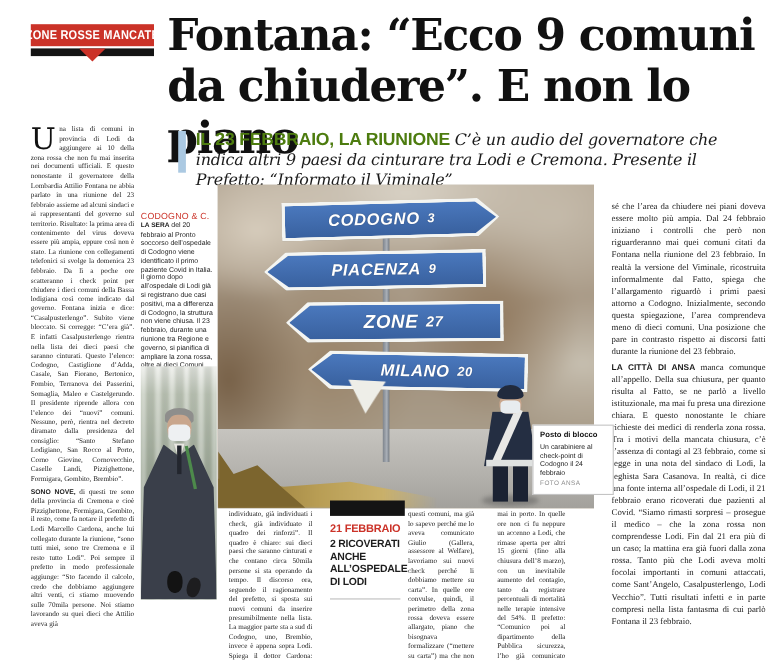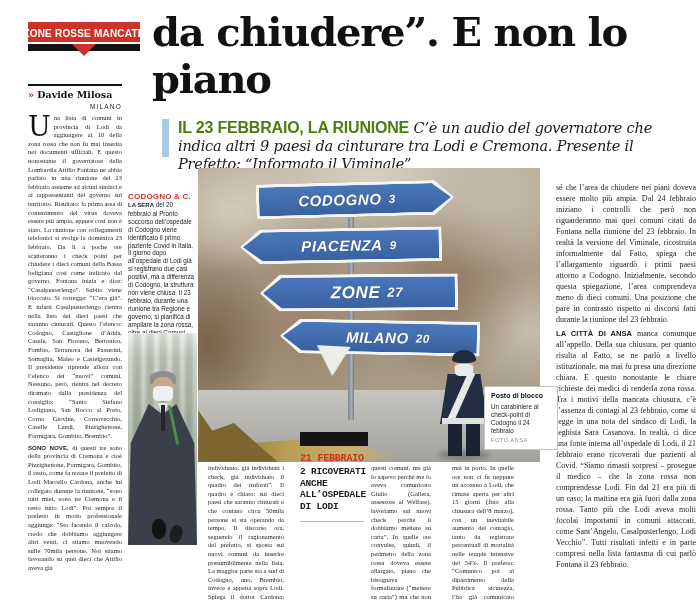--- a/index.html
+++ b/index.html
@@ -44,21 +44,21 @@
   .col4 { left:371px; top:464px; width:60px;  height:136px; }
   .col5 { left:452px; top:464px; width:62px;  height:136px; }
   .rightcol { left:556px; top:182px; width:140px; height:418px; font-size:8px; line-height:11px; }
   .bodycol p + p { margin-top:3px; }
   .dropcap { float:left; font-family:"DejaVu Serif", serif; font-size:27px; line-height:23px;
              padding:1px 3px 0 0; color:#111; }
   .lead-in { font-family:"Liberation Sans", sans-serif; font-weight:bold; font-size:.95em; }
 
   
   .sidebar { left:128px; top:192px; width:69px; }
-  .sidebar .hdr { color:#cb3228; font-family:"Liberation Sans", sans-serif; font-weight:bold;
+  .sidebar .hdr { color:#cb3228; font-family:"Liberation Sans", sans-serif; font-weight:normal;
                   font-size:8px; letter-spacing:.2px; margin-bottom:0; }
   .sidebar .txt { font-family:"Liberation Sans", sans-serif; font-size:6.3px; line-height:7.9px;
                   color:#222; text-align:left; }
 
   
   .manphoto { left:128px; top:333px; width:69px; height:212px; overflow:hidden; background:
       linear-gradient(180deg,#edeeea 0%, #c3cabc 12%, #a3ad9d 45%, #8d978a 100%); }
   .manphoto .streaks { position:absolute; inset:0; opacity:.5; filter:blur(1.5px);
       background:repeating-linear-gradient(90deg, rgba(255,255,255,.55) 0 5px, rgba(98,108,96,.35) 5px 13px); }
   .man-hair { position:absolute; left:22px; top:38px; width:26px; height:14px; background:#8e8e8c;
@@ -133,49 +133,43 @@
               background:linear-gradient(90deg,#1b2232 0 44%, rgba(0,0,0,0) 44% 56%, #1b2232 56%); }
 
   
   .caption { left:484px; top:386px; width:74px; background:#fff; border:1px solid #c4c4c4;
              padding:5px 5px 6px 6px; font-family:"Liberation Sans", sans-serif; z-index:4; }
   .caption .cap-title { font-weight:bold; font-size:7px; line-height:8.5px; color:#111; margin-bottom:2px; }
   .caption .cap-text { font-size:6.3px; line-height:8px; color:#222; }
   .caption .cap-credit { font-size:5.8px; letter-spacing:.4px; color:#8f8f8f; margin-top:2px; }
 
   
-  .factbox { left:300px; top:432px; width:68px; font-family:Liberation Mono, monospace; }
+  .factbox { left:300px; top:455px; width:68px; font-family:Liberation Sans, sans-serif; }
   .fact-bar { width:68px; height:14px; background:#141414; margin-bottom:7px; }
   .fact-date { color:#cb3228; font-weight:bold; font-size:10px; letter-spacing:-0.2px; margin-bottom:2px; }
   .fact-text { color:#1d1d1d; font-weight:bold; font-size:9.5px; line-height:11.5px;
                text-transform:uppercase; letter-spacing:-0.2px; }
   .fact-rule { margin-top:9px; border-top:1px solid #bdbdbd; width:64px; }
 </style>
 </head>
 <body>
 
 <div id="page">
 
   <div class="abs badge">
     <span>ZONE ROSSE MANCATE</span>
   </div>
   <div class="abs badge-bar"></div>
   <div class="abs badge-arrow"></div>
 
   <h1 class="abs headline">
+    <span style="display:block">Fontana: “Ecco 9 comuni</span>
     <span style="display:block">da chiudere”. E non lo piano</span>
   </h1>
 
-  <div class="abs byline">
-    <div class="name">
-      <span class="mark">»</span>
-      <span>Davide Milosa</span>
-    </div>
-    <span class="loc">MILANO</span>
-  </div>
 
   <div class="abs standfirst">
     <div class="tick"></div>
     <p class="stand-text">
       <span class="kicker">IL 23 FEBBRAIO, LA RIUNIONE</span>
       <span>C’è un audio del governatore che indica altri 9 paesi da cinturare tra Lodi e Cremona. Presente il Prefetto: “Informato il Viminale”</span>
     </p>
   </div>
 
   <div class="abs bodycol col1">

